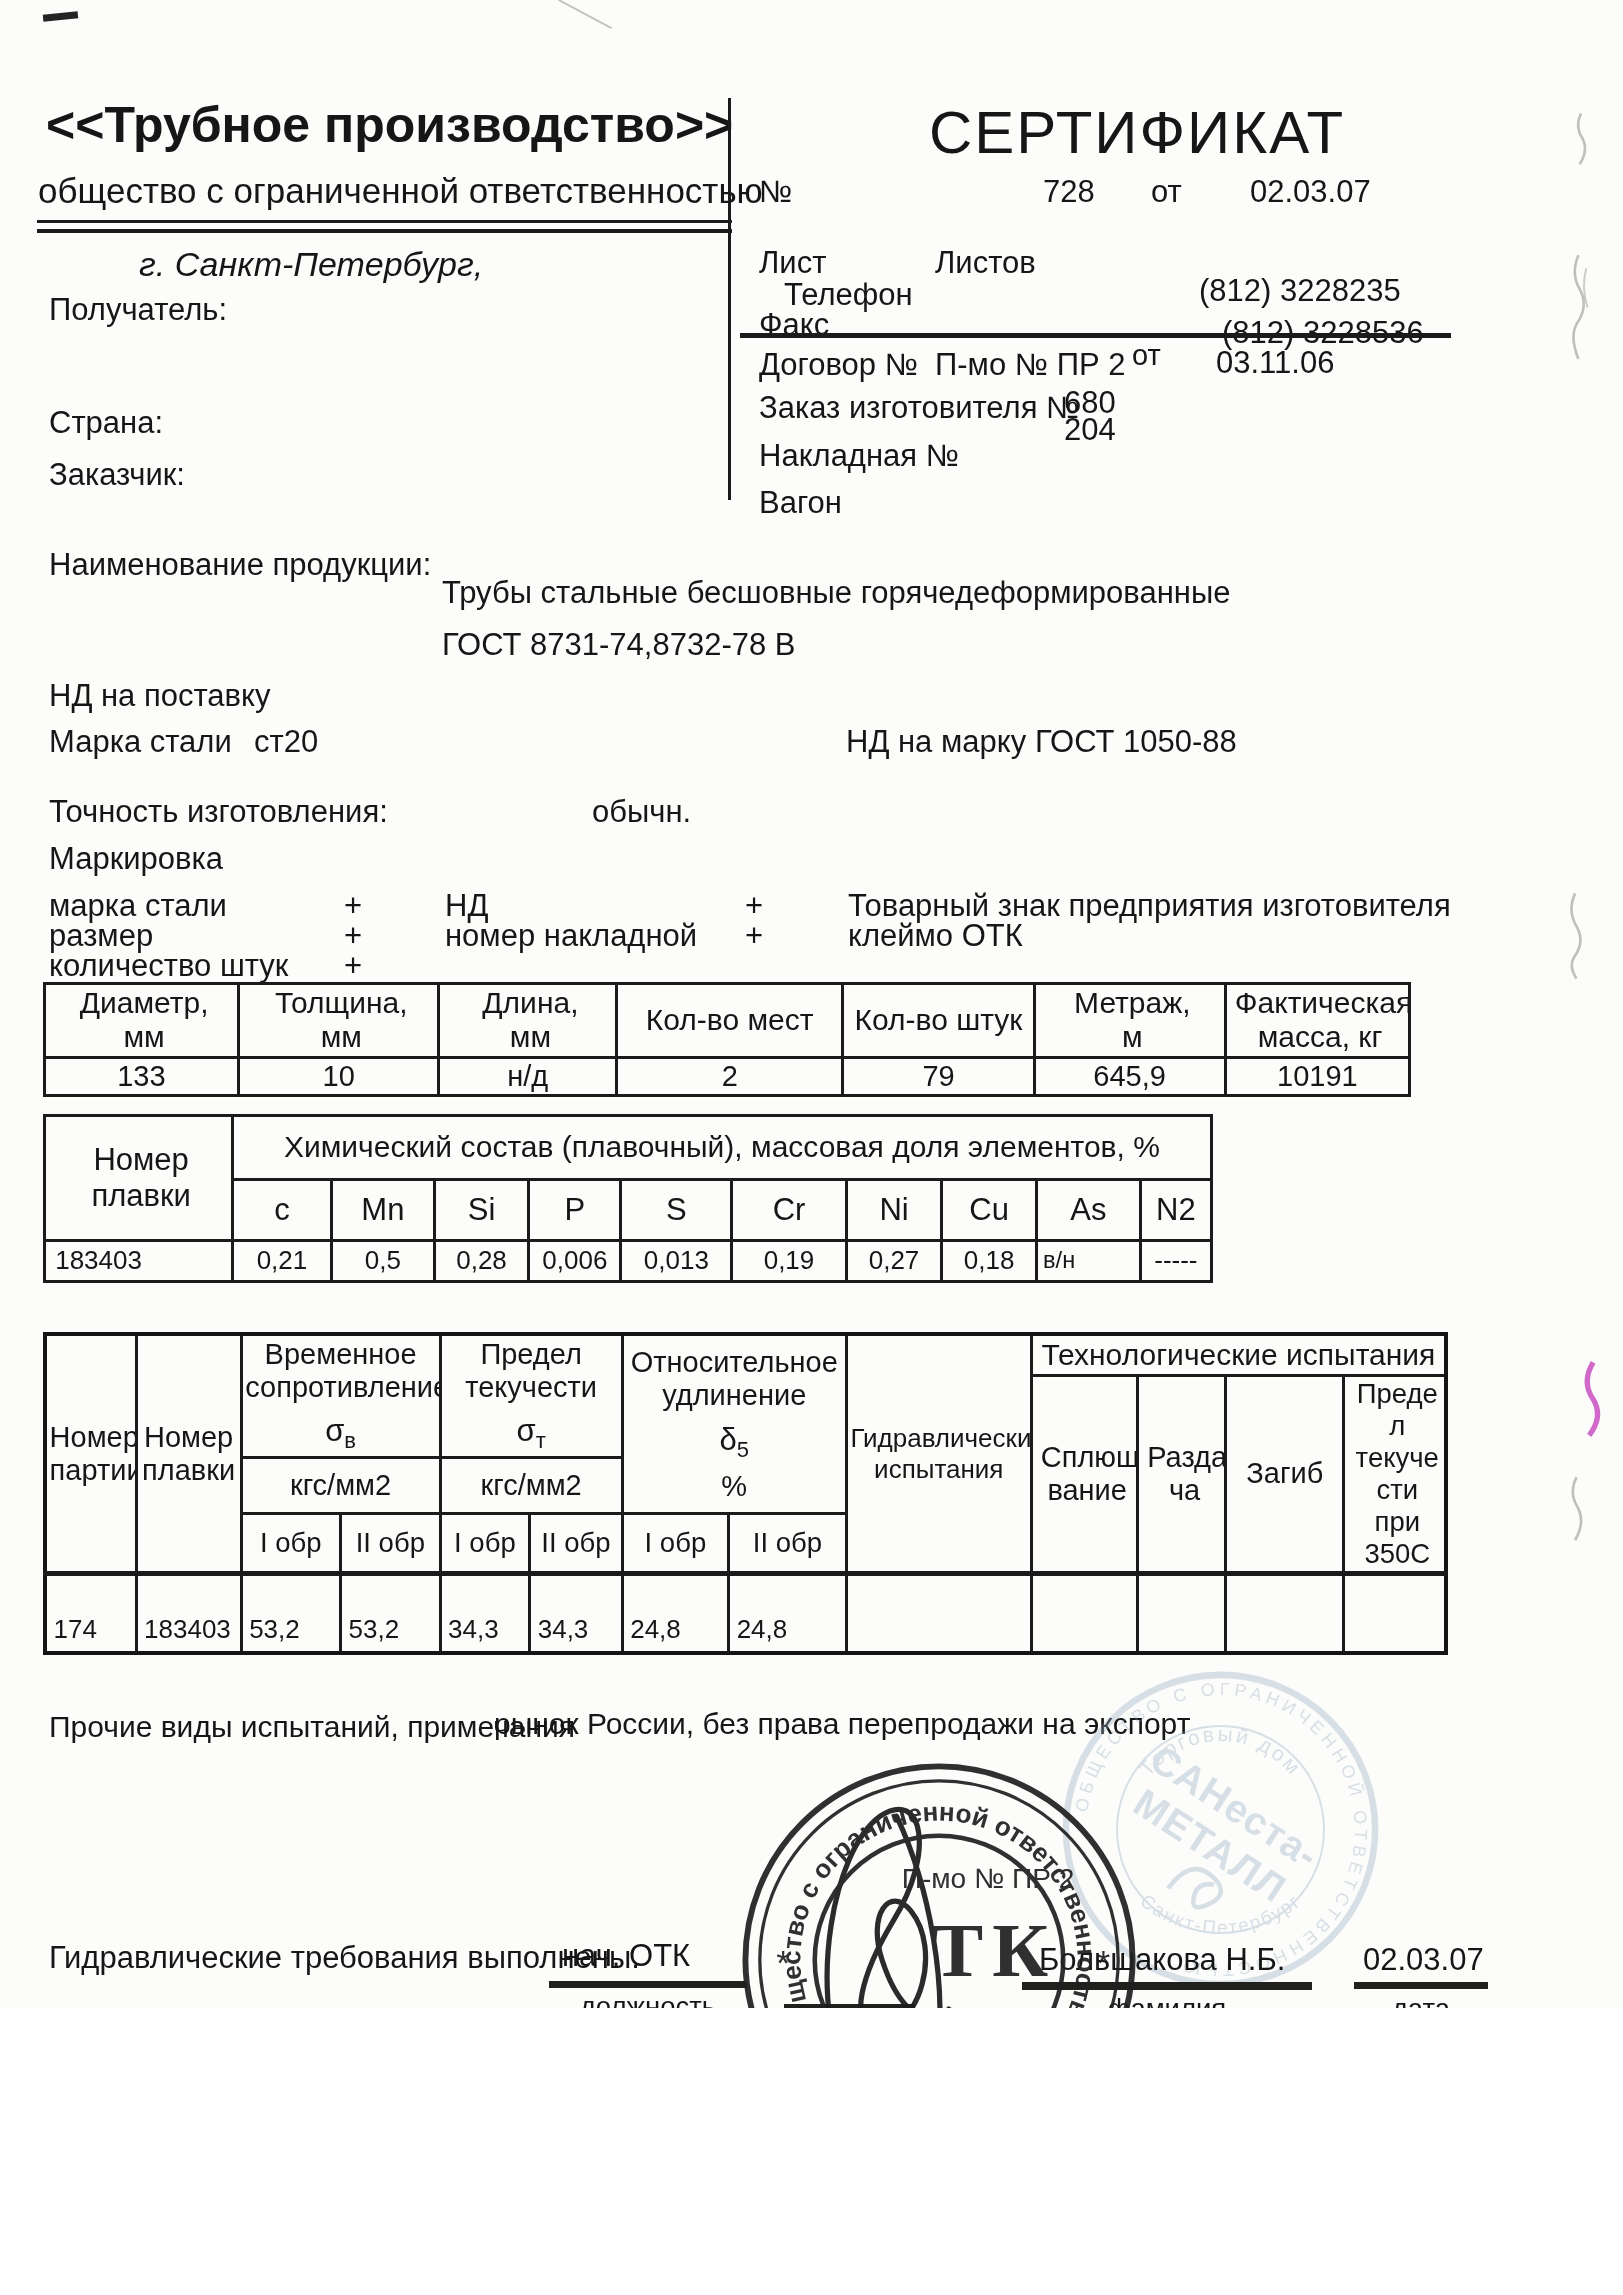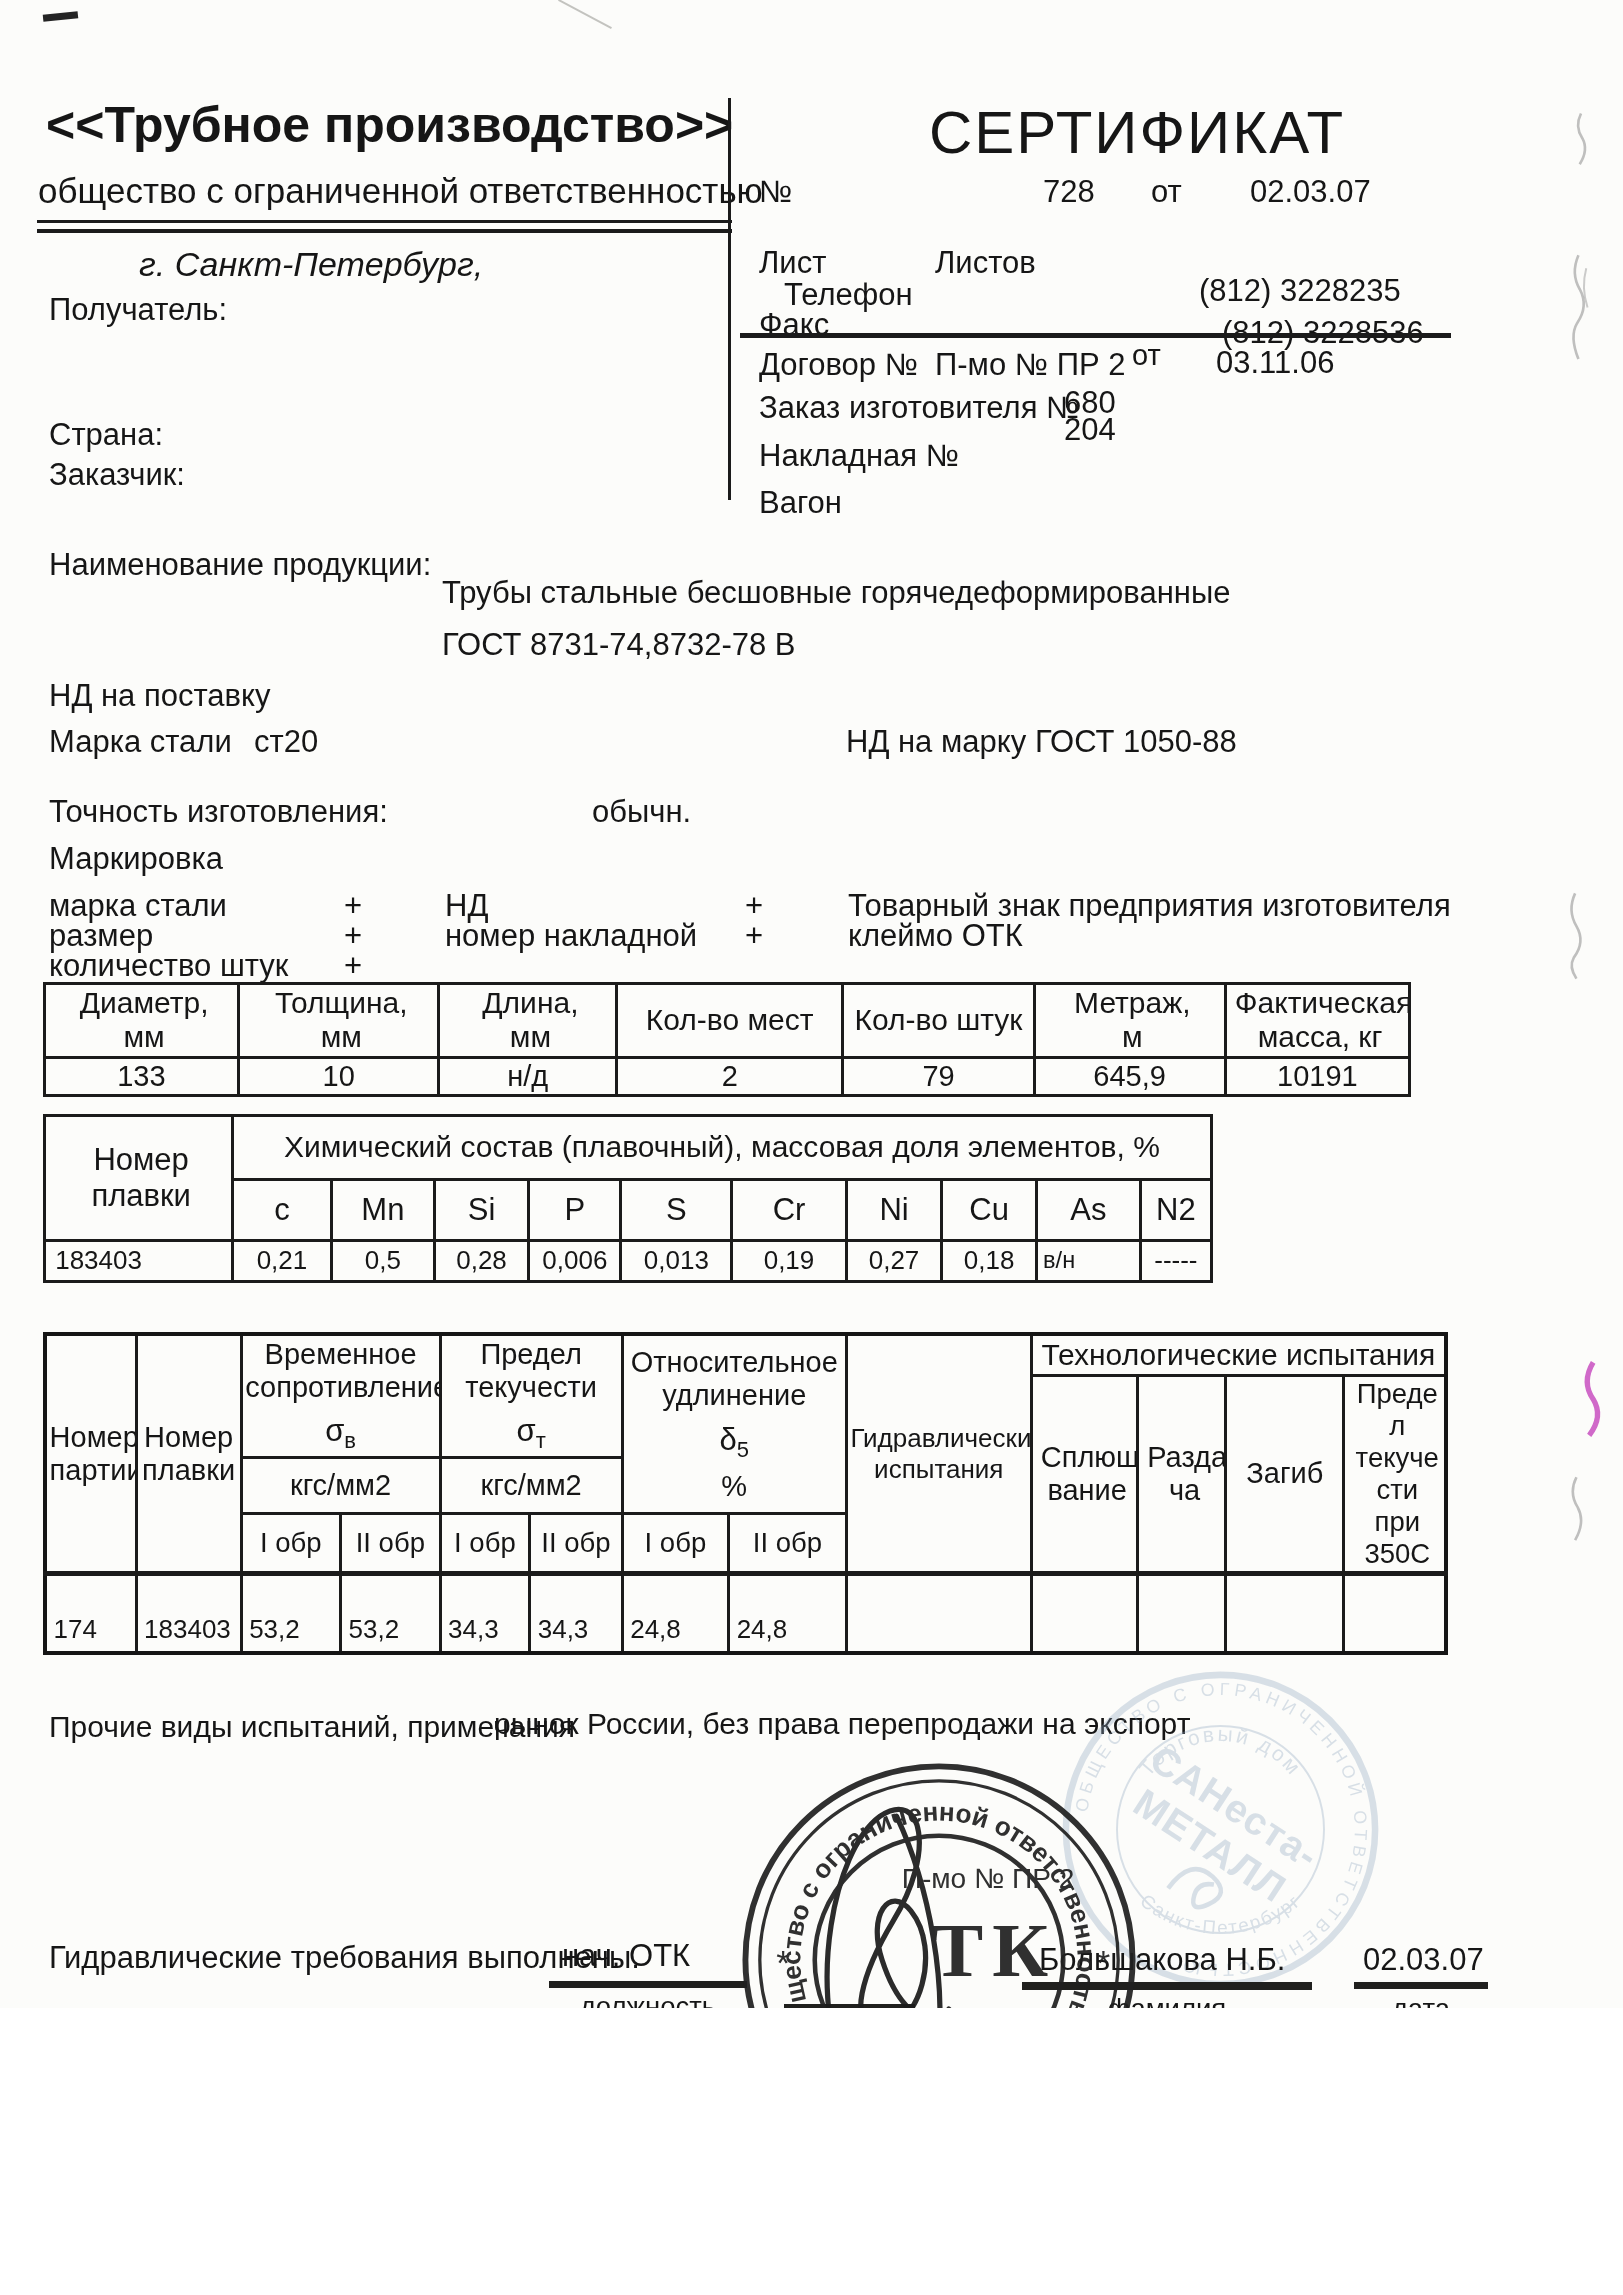--- a/index.html
+++ b/index.html
@@ -39,21 +39,21 @@
 
   <div class="abs" style="position:absolute;left:43px;top:13px;width:35px;height:7.2px;background:#242424;transform:rotate(-6deg);"></div>
   <div style="position:absolute;left:555px;top:13px;width:60px;height:2px;background:#c3c3bf;transform:rotate(28deg);"></div>
 
   <div class="t b" style="left:46px;top:97px;width:681px;text-align:center;font-size:50px;">&lt;&lt;Трубное производство&gt;&gt;</div>
   <div class="t" style="left:38px;top:171px;width:694px;text-align:center;font-size:35px;">общество с ограниченной ответственностью</div>
   <div class="line" style="left:37px;top:220px;width:695px;height:3.3px;"></div>
   <div class="line" style="left:37px;top:229px;width:695px;height:3.9px;"></div>
   <div class="t i" style="left:139px;top:245px;font-size:34px;">г. Санкт-Петербург,</div>
   <div class="t" style="left:49px;top:293px;">Получатель:</div>
-  <div class="t" style="left:49px;top:418px;">Страна:</div>
+  <div class="t" style="left:49px;top:406px;">Страна:</div>
   <div class="t" style="left:49px;top:458px;">Заказчик:</div>
   <div class="line" style="left:728px;top:98px;width:3.3px;height:402px;"></div>
 
   <div class="t" style="left:929px;top:99px;font-size:60px;letter-spacing:2px;">СЕРТИФИКАТ</div>
   <div class="t" style="left:759px;top:175px;">№</div>
   <div class="t" style="left:1043px;top:175px;">728</div>
   <div class="t" style="left:1151px;top:175px;">от</div>
   <div class="t" style="left:1250px;top:175px;">02.03.07</div>
 
   <div class="t" style="left:759px;top:246px;">Лист</div>

